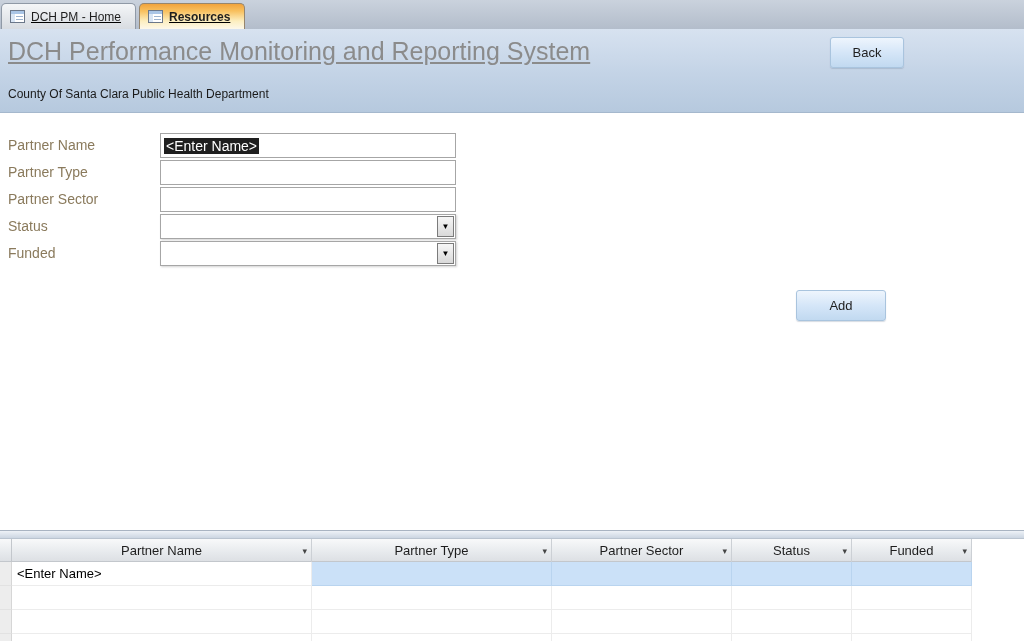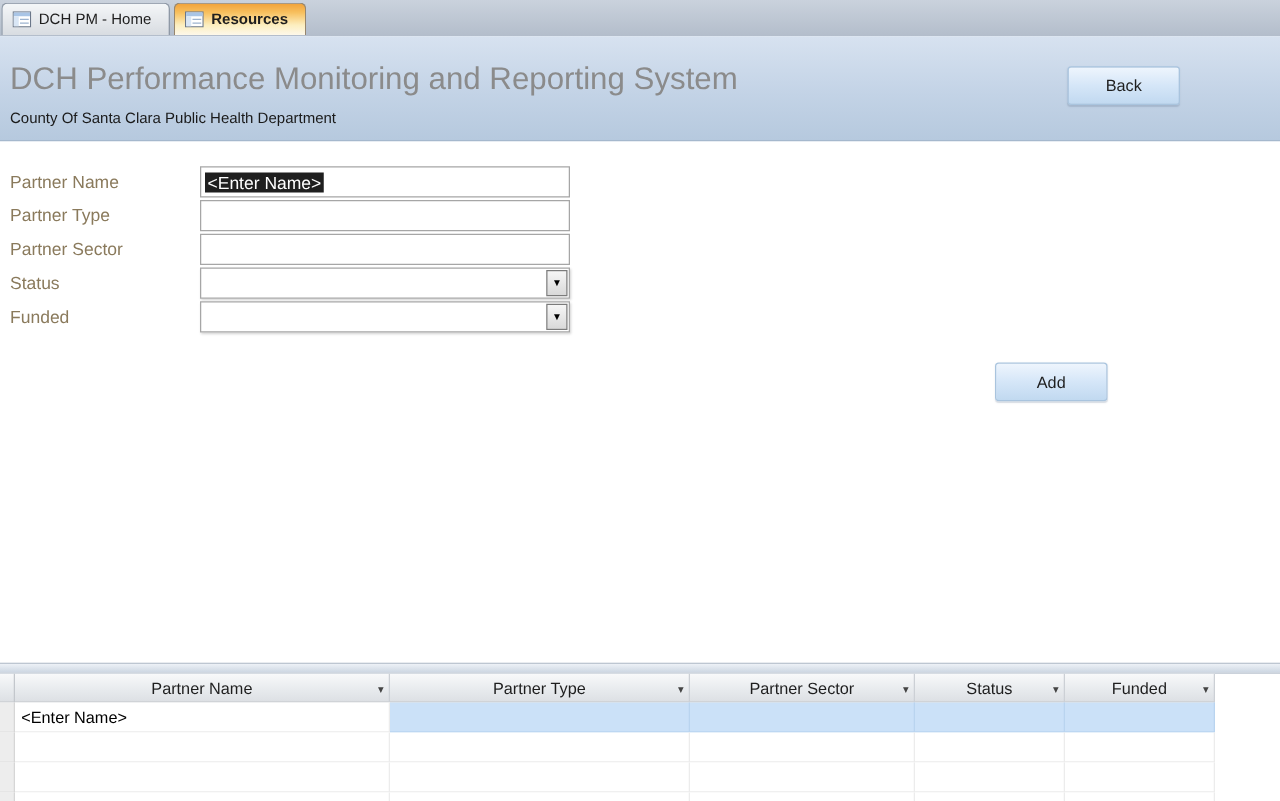--- a/index.html
+++ b/index.html
@@ -3,42 +3,42 @@
 <meta charset="utf-8">
 <style>
   * { margin:0; padding:0; box-sizing:border-box; }
   html, body { width:1024px; height:641px; overflow:hidden; background:#ffffff;
                font-family:"Liberation Sans", sans-serif; }
   .app { position:relative; width:1024px; height:641px; background:#ffffff; }
 
   
   .tabbar { position:absolute; top:0; left:0; width:1024px; height:29px;
             background:linear-gradient(180deg,#cad2dd 0%,#b3bdcb 100%);
-            display:flex; align-items:center; padding-left:1px; }
+            display:flex; align-items:flex-end; padding-left:1px;text-decoration:underline; }
   .tab { height:26px; display:flex; align-items:center; gap:6px;
          padding:0 14px 0 8px; margin-right:3px;
          border:1px solid #8f99a6; border-bottom:none; border-radius:5px 5px 0 0;
          background:linear-gradient(180deg,#f4f6f8 0%,#d8dce1 100%);
          font-size:12px; color:#1e1e1e; cursor:default; white-space:nowrap; }
   .tab.active { background:linear-gradient(180deg,#f1a33c 0%,#f8c05e 28%,#fceebf 68%,#fdf8ea 100%);
                 font-weight:bold; border-color:#97866d; }
   .tab-icon { display:inline-flex; width:15px; height:13px; }
 
   
   .header { position:absolute; top:29px; left:0; width:1024px; height:84px;
             background:linear-gradient(180deg,#d7e2f0 0%,#c3d3e6 55%,#b6c9de 100%);
             border-bottom:1px solid #a5b8cd; }
-  .title { position:absolute; left:8px; top:20px; font-size:25px; color:#8b8b8b; }
+  .title { position:absolute; left:8px; top:8px; font-size:25px; color:#8b8b8b;text-decoration:underline; }
   .subtitle { position:absolute; left:8px; top:58px; font-size:12px; color:#1a1a1a; }
 
   .btn { border:1px solid #a9c4de; border-radius:3px;
          background:linear-gradient(180deg,#eef5fd 0%,#d5e6f8 50%,#c1d9f0 100%);
          font-size:13px; color:#1e1e1e; font-family:inherit; cursor:pointer;
          box-shadow:0 1px 1px rgba(90,110,140,.25); }
-  .btn-back { position:absolute; left:830px; top:24px; width:90px; height:31px;margin-left:24px; }
+  .btn-back { position:absolute; left:830px; top:8px; width:74px; height:31px; }
   .btn-add  { position:absolute; left:796px; top:290px; width:90px; height:31px; }
 
   
   .frow { position:absolute; left:0; width:600px; height:26px; }
   .flabel { position:absolute; left:8px; top:4px; font-size:14px; color:#8a7a5c; }
   .fbox { position:absolute; left:160px; top:0; width:296px; height:25px;
           border:1px solid #a6a6a6; background:#ffffff; font-size:14px;
           display:flex; align-items:center; padding:0 3px; }
   .fbox.combo { padding-right:20px; box-shadow:1px 1px 2px rgba(0,0,0,.18); }
   .combo-btn { position:absolute; right:1px; top:1px; width:17px; height:21px;

